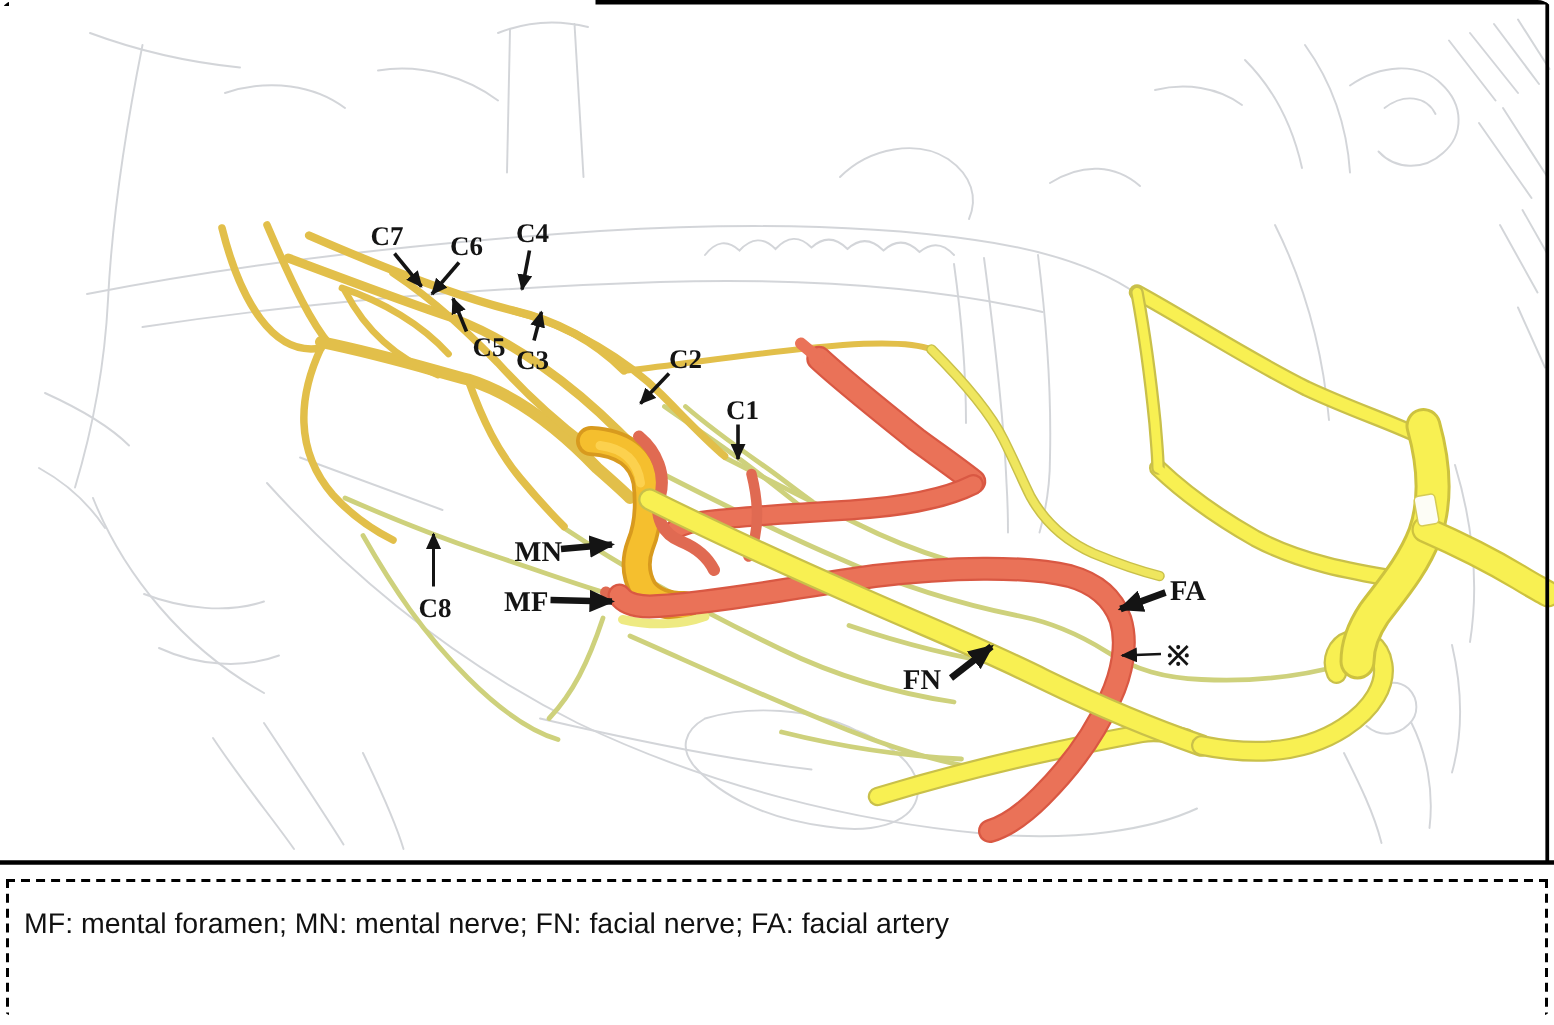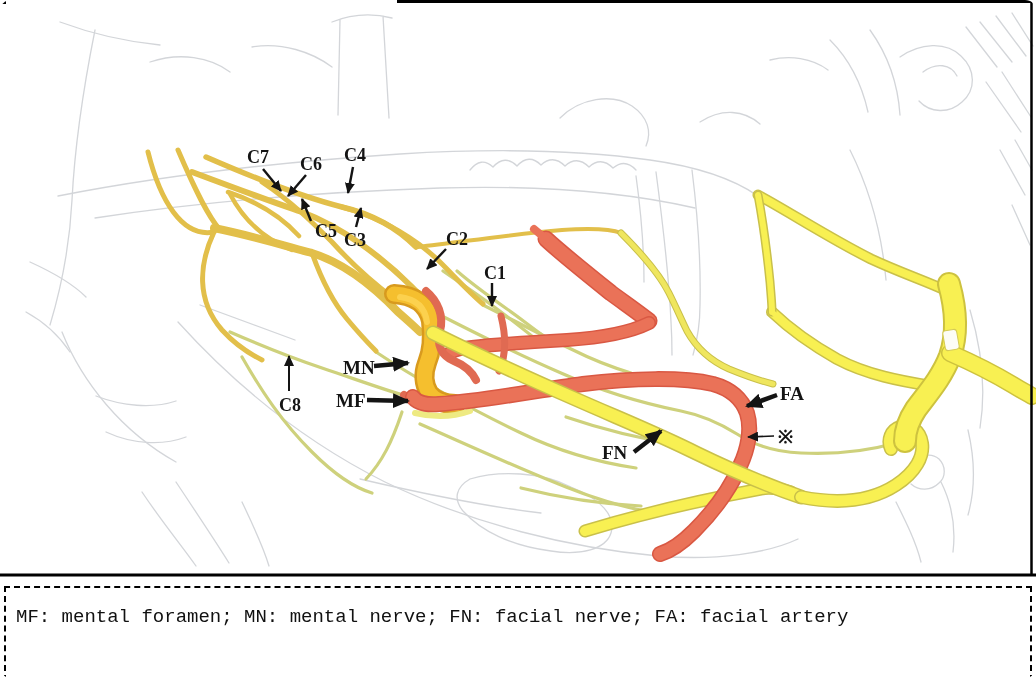--- a/index.html
+++ b/index.html
@@ -5,21 +5,21 @@
   html,body{margin:0;padding:0;background:#fff;}
   #stage{position:relative;width:1036px;height:678px;background:#fff;overflow:hidden;
          font-family:"Liberation Sans",sans-serif;border-radius:11px;}
   #figure-svg{position:absolute;left:0;top:0;}
   #caption-box{
     position:absolute;left:4px;top:586px;width:1028px;height:95px;
     box-sizing:border-box;border:2px dashed #000;background:#fff;
     padding:9px 12px 4px 10px;
   }
   .caption-line{
-    font-family:Liberation Mono, monospace;
+    font-family:Liberation Sans, sans-serif;
     font-size:19px;color:#111;line-height:40px;white-space:nowrap;
     letter-spacing:0px;
   }
   svg text{font-family:"Liberation Serif",serif;font-weight:bold;fill:#141414;}
   .lbl{font-size:18px;}
   .lbl2{font-size:19px;}
 </style>
 </head>
 <body>
 

